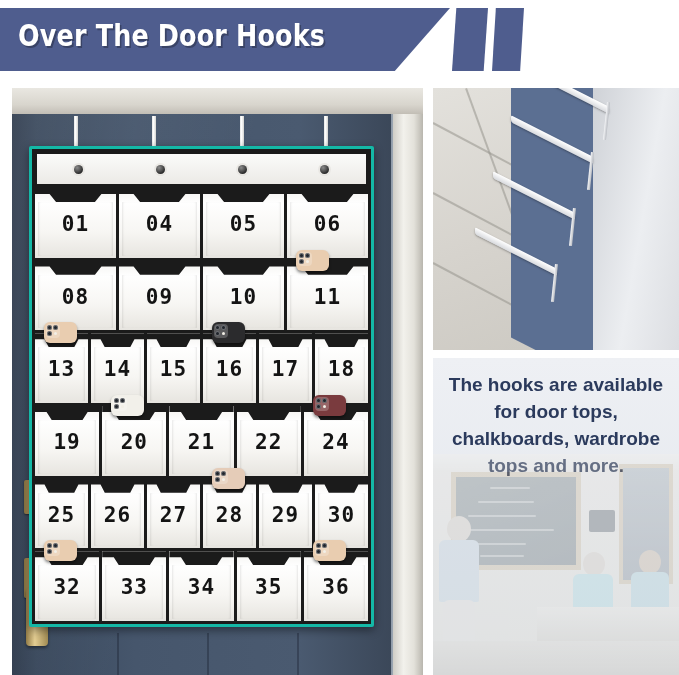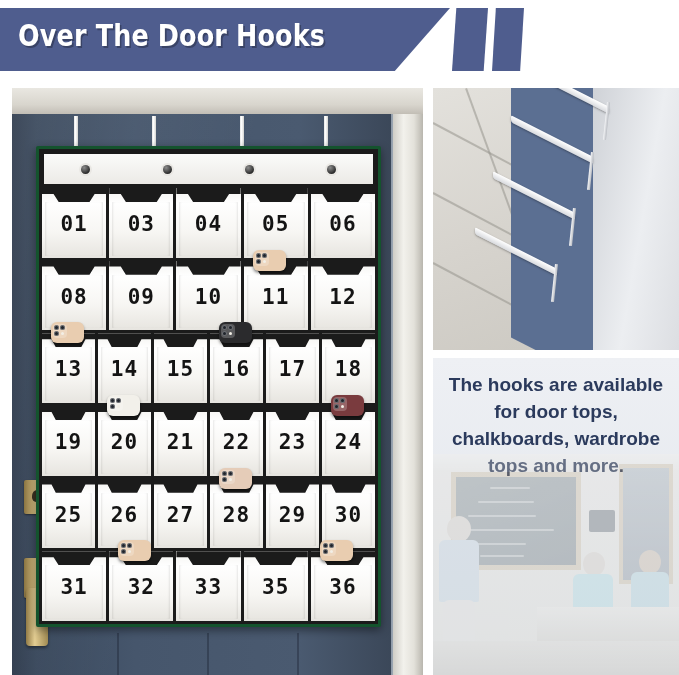--- a/index.html
+++ b/index.html
@@ -59,22 +59,22 @@
     border-radius:2px; box-shadow: 0 1px 2px rgba(0,0,0,0.45); }
   .lock-kh { position:absolute; left:20px; width:10px; height:12px; background:#3a3222; border-radius:50% 50% 40% 40%; }
   .handle { position:absolute; left:14px; width:22px; height:58px;
     background: linear-gradient(90deg,#927b46,#e3cd92 40%,#a08a52); border-radius:4px; box-shadow:0 2px 3px rgba(0,0,0,0.4); }
 
   
   .strap { position:absolute; width:4px; background: linear-gradient(90deg,#e6e6e4,#ffffff 40%,#d3d3d0); }
 
   
   .chart {
-    position:absolute; left:24px; top:58px; width:345px; height:481px;
-    background:#1b1b1b; border:3px solid #14532d; border-radius:2px;
+    position:absolute; left:17px; top:58px; width:345px; height:481px;
+    background:#1b1b1b; border:3px solid #14b8a6; border-radius:2px;
     box-shadow: 0 3px 10px rgba(0,0,0,0.45);
   }
   .chart-header {
     position:absolute; left:3px; top:3px; right:3px; height:34px;
     background: linear-gradient(#fbfbfa,#eceae6);
     border:2px solid #1b1b1b; border-radius:2px;
     display:flex; align-items:center; justify-content:space-around;
   }
   .grommet { width:9px; height:9px; border-radius:50%;
     background: radial-gradient(circle at 35% 30%, #8c8c8c, #2c2c2c 70%);
@@ -203,25 +203,20 @@
       <div class="rows" id="chart-rows">
           <div class="row">
             <div class="cell">
               <div class="pocket-lip"></div>
               <div class="pocket-face"></div>
               <div class="pocket-num">01</div>
             </div>
             <div class="cell">
               <div class="pocket-lip"></div>
               <div class="pocket-face"></div>
-              <div class="pocket-num">03</div>
-            </div>
-            <div class="cell">
-              <div class="pocket-lip"></div>
-              <div class="pocket-face"></div>
               <div class="pocket-num">04</div>
             </div>
             <div class="cell">
               <div class="pocket-lip"></div>
               <div class="pocket-face"></div>
               <div class="pocket-num">05</div>
             </div>
             <div class="cell">
               <div class="pocket-lip"></div>
               <div class="pocket-face"></div>
@@ -250,25 +245,20 @@
               <div class="pocket-num">11</div>
               <div class="phone" style="background: rgb(233, 205, 176); left: 9px; top: -11px;">
                 <div class="lens-block">
                   <div class="lens l1"></div>
                   <div class="lens l2"></div>
                   <div class="lens l3"></div>
                   <div class="flash"></div>
                 </div>
               </div>
             </div>
-            <div class="cell">
-              <div class="pocket-lip"></div>
-              <div class="pocket-face"></div>
-              <div class="pocket-num">12</div>
-            </div>
           </div>
           <div class="row">
             <div class="cell">
               <div class="pocket-lip"></div>
               <div class="pocket-face"></div>
               <div class="pocket-num">13</div>
               <div class="phone" style="background: rgb(233, 205, 176); left: 9px; top: -11px;">
                 <div class="lens-block">
                   <div class="lens l1"></div>
                   <div class="lens l2"></div>
@@ -336,25 +326,20 @@
               <div class="pocket-num">21</div>
             </div>
             <div class="cell">
               <div class="pocket-lip"></div>
               <div class="pocket-face"></div>
               <div class="pocket-num">22</div>
             </div>
             <div class="cell">
               <div class="pocket-lip"></div>
               <div class="pocket-face"></div>
-              <div class="pocket-num">23</div>
-            </div>
-            <div class="cell">
-              <div class="pocket-lip"></div>
-              <div class="pocket-face"></div>
               <div class="pocket-num">24</div>
               <div class="phone" style="background: rgb(122, 59, 62); left: 9px; top: -11px;">
                 <div class="lens-block">
                   <div class="lens l1"></div>
                   <div class="lens l2"></div>
                   <div class="lens l3"></div>
                   <div class="flash"></div>
                 </div>
               </div>
             </div>
@@ -396,39 +381,39 @@
             <div class="cell">
               <div class="pocket-lip"></div>
               <div class="pocket-face"></div>
               <div class="pocket-num">30</div>
             </div>
           </div>
           <div class="row">
             <div class="cell">
               <div class="pocket-lip"></div>
               <div class="pocket-face"></div>
-              <div class="pocket-num">31</div>
-            </div>
-            <div class="cell">
-              <div class="pocket-lip"></div>
-              <div class="pocket-face"></div>
               <div class="pocket-num">32</div>
               <div class="phone" style="background: rgb(233, 205, 176); left: 9px; top: -11px;">
                 <div class="lens-block">
                   <div class="lens l1"></div>
                   <div class="lens l2"></div>
                   <div class="lens l3"></div>
                   <div class="flash"></div>
                 </div>
               </div>
             </div>
             <div class="cell">
               <div class="pocket-lip"></div>
               <div class="pocket-face"></div>
               <div class="pocket-num">33</div>
+            </div>
+            <div class="cell">
+              <div class="pocket-lip"></div>
+              <div class="pocket-face"></div>
+              <div class="pocket-num">34</div>
             </div>
             <div class="cell">
               <div class="pocket-lip"></div>
               <div class="pocket-face"></div>
               <div class="pocket-num">35</div>
             </div>
             <div class="cell">
               <div class="pocket-lip"></div>
               <div class="pocket-face"></div>
               <div class="pocket-num">36</div>

